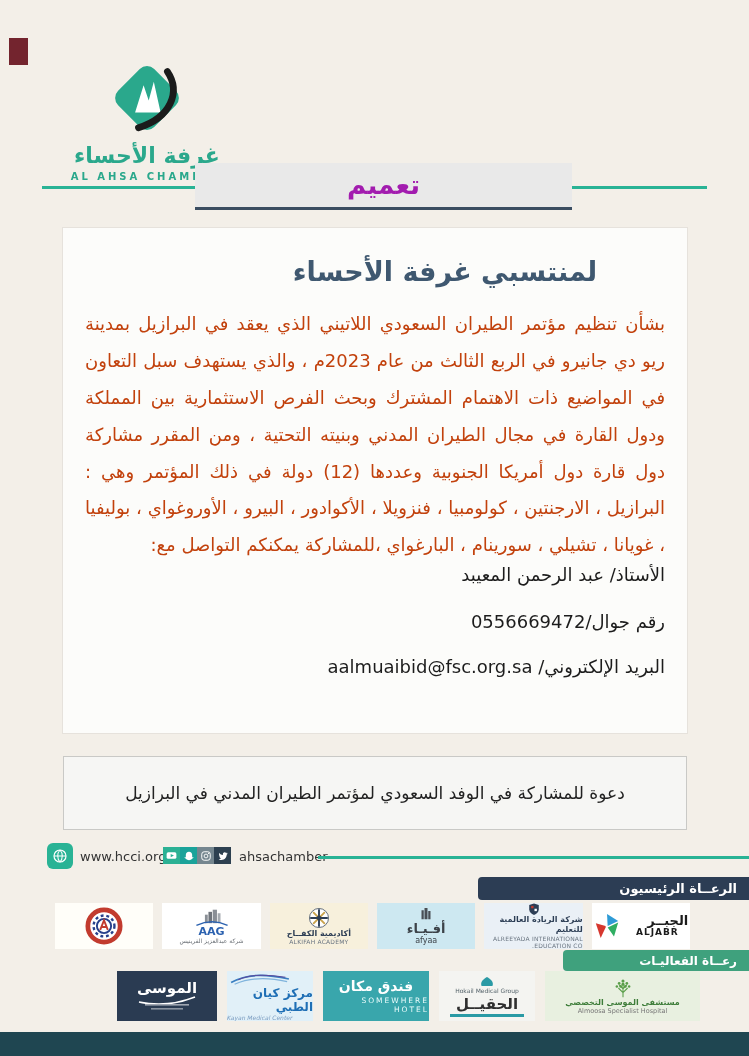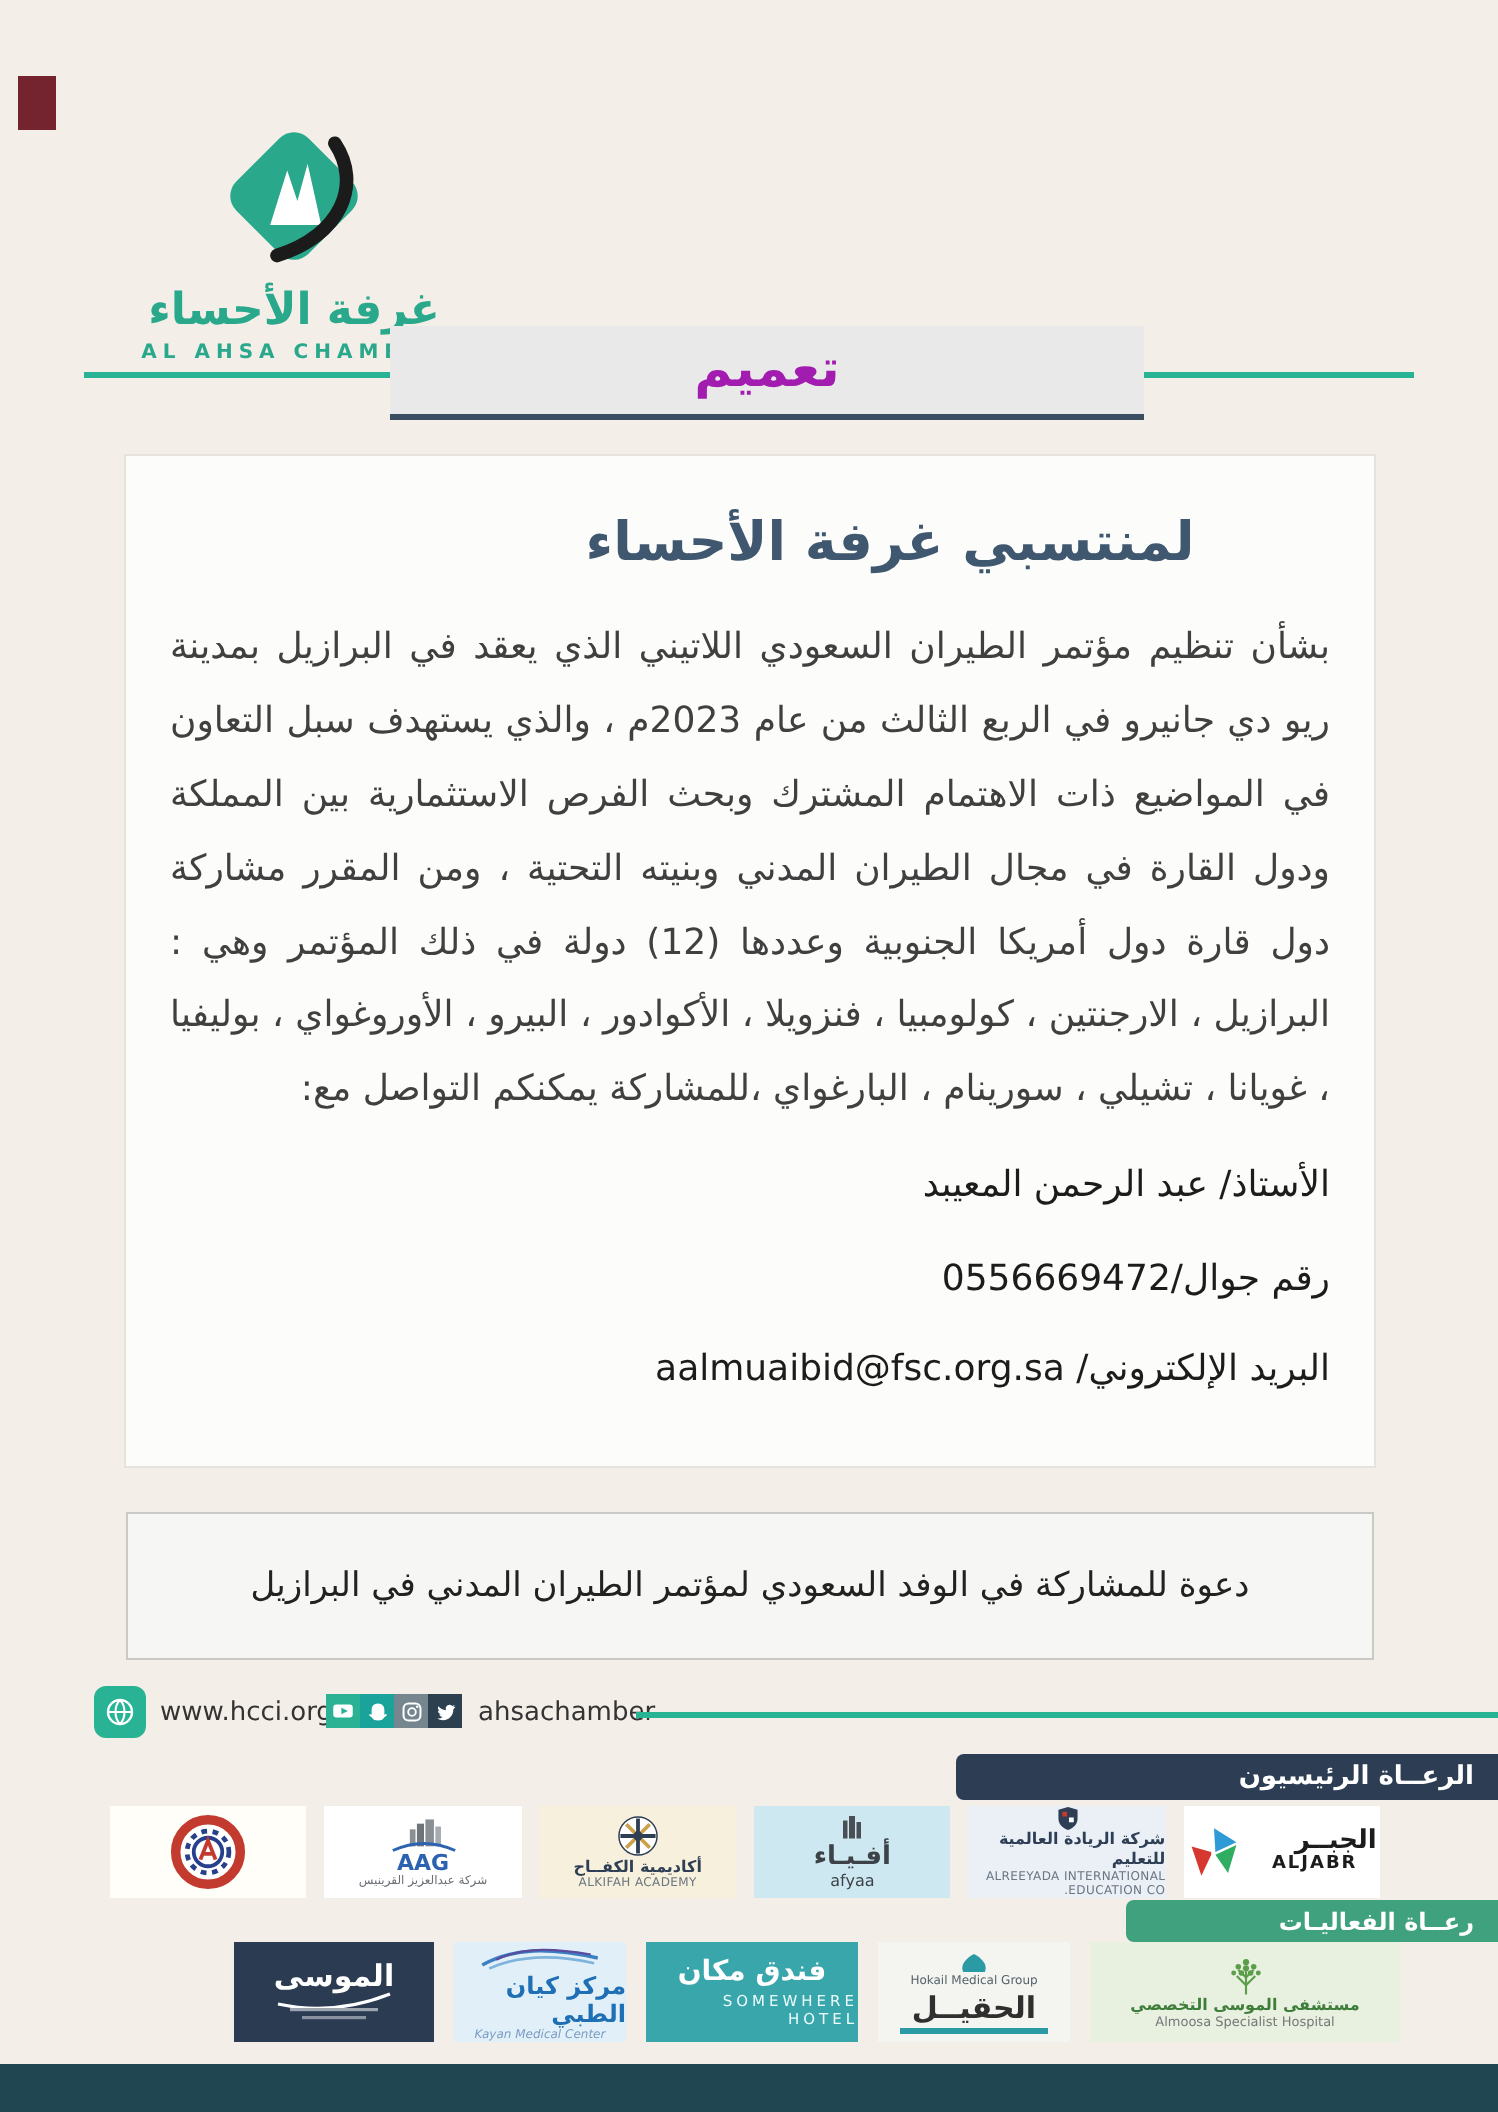--- a/index.html
+++ b/index.html
@@ -21,23 +21,23 @@
   .banner-line.right{left:572px;width:135px;}
   .banner-box{position:absolute;left:195px;top:163px;width:377px;height:44px;background:#e9e9e9;
     border-bottom:3px solid #3a4d61;display:flex;align-items:center;justify-content:center;}
   .banner-box span{font-size:26px;font-weight:bold;color:#a21caf;}
 
   
   .card{position:absolute;left:63px;top:228px;width:624px;height:505px;background:#fcfcfa;
     box-shadow:0 0 0 1px rgba(0,0,0,0.05);box-sizing:border-box;padding:26px 22px 0 22px;direction:rtl;}
   .card h1{margin:0;text-align:center;position:relative;left:70px;font-size:27px;line-height:36px;
     color:#3f5870;font-weight:bold;}
-  .card .body{margin:16px 0 0 0;font-size:18px;line-height:2.05;color:#404040;text-align:justify;}
+  .card .body{margin:16px 0 0 0;font-size:18px;line-height:2.05;color:#c2410c;text-align:justify;}
   .contact{font-size:18px;color:#1c1c1c;text-align:right;}
-  .contact.name{margin-top:18px;}
+  .contact.name{}
   .contact.phone{margin-top:26px;}
   .contact.email{margin-top:24px;}
 
   
   .invitation{position:absolute;left:63px;top:756px;width:624px;height:74px;background:#f6f6f4;
     border:1px solid #c9c9c6;box-sizing:border-box;display:flex;align-items:center;justify-content:center;}
   .invitation span{font-size:17px;color:#222;text-align:center;padding:0 20px;}
 
   
   .globe-tile{position:absolute;left:47px;top:843px;width:26px;height:26px;border-radius:6px;background:#29b395;
@@ -67,21 +67,21 @@
 
   .t-aljabr{background:#ffffff;}
   .t-alreeyada{background:#eaf0f6;}
   .t-afyaa{background:#cde8f1;}
   .t-alkifah{background:#f7f0dc;}
   .t-aag{background:#ffffff;}
   .t-emblem{background:#fffef9;}
   .t-almoosa-h{background:#e8f0e0;width:155px;}
   .t-hokail{background:#f4f4f1;width:96px;}
   .t-makan{background:#39a6ac;width:106px;}
-  .t-kayan{background:#e1f0f8;width:86px;}
+  .t-kayan{background:#e1f0f8;width:86px;align-items:flex-end;}
   .t-almousa{background:#2a3b52;width:100px;}
 
   .lg-ar-b{font-size:13px;font-weight:bold;color:#1c1c1c;line-height:1.1;margin-left:21px;}
   .lg-en-b{font-size:9px;font-weight:bold;color:#1c1c1c;letter-spacing:1px;line-height:1.1;}
   .tiny-ar{font-size:8px;color:#2d3e55;font-weight:bold;line-height:1.2;}
   .tiny-en{font-size:6px;color:#6b7682;line-height:1.2;letter-spacing:0.2px;}
   .afyaa-ar{font-size:13px;color:#3c4248;font-weight:bold;}
   .afyaa-en{font-size:8px;color:#3c4248;}
   .aag-en{font-size:11px;font-weight:bold;color:#2c62b0;line-height:1;}
   .aag-ar{font-size:6px;color:#6b7076;}

